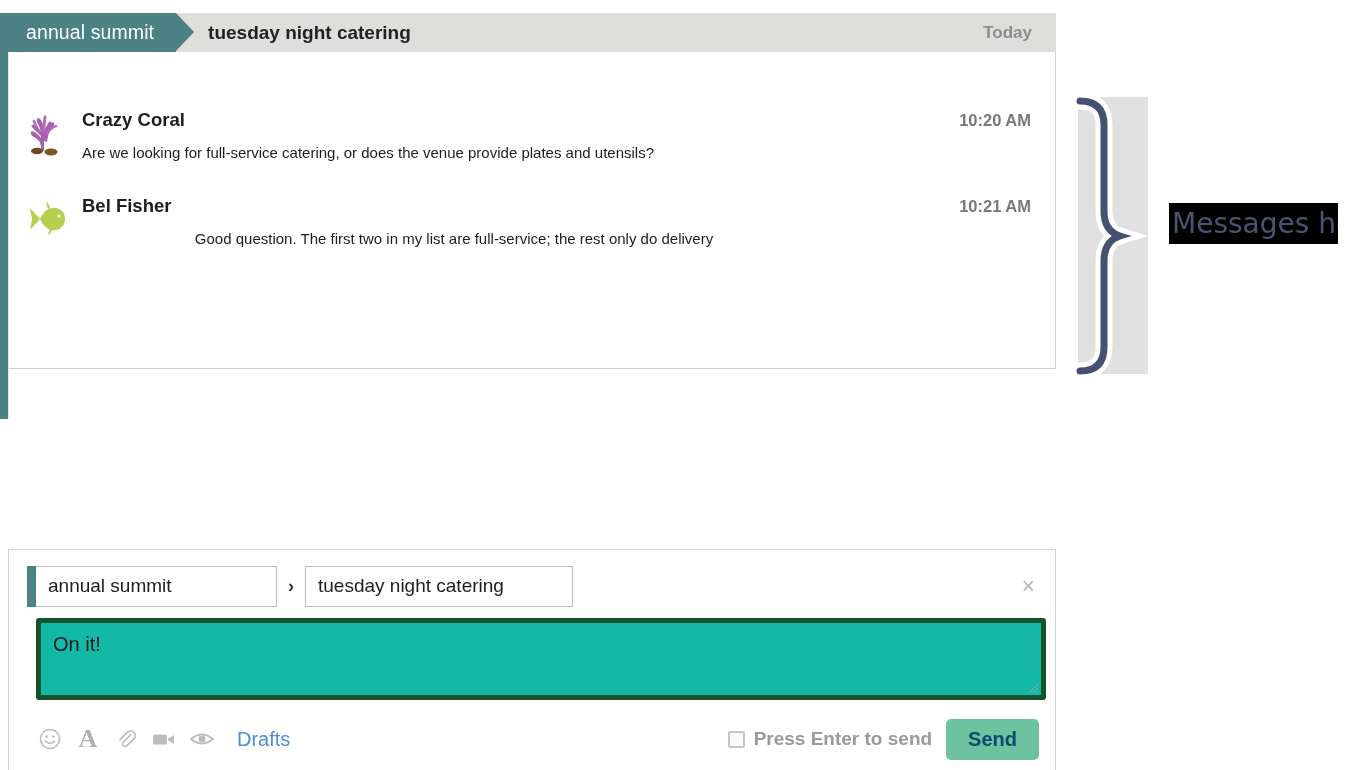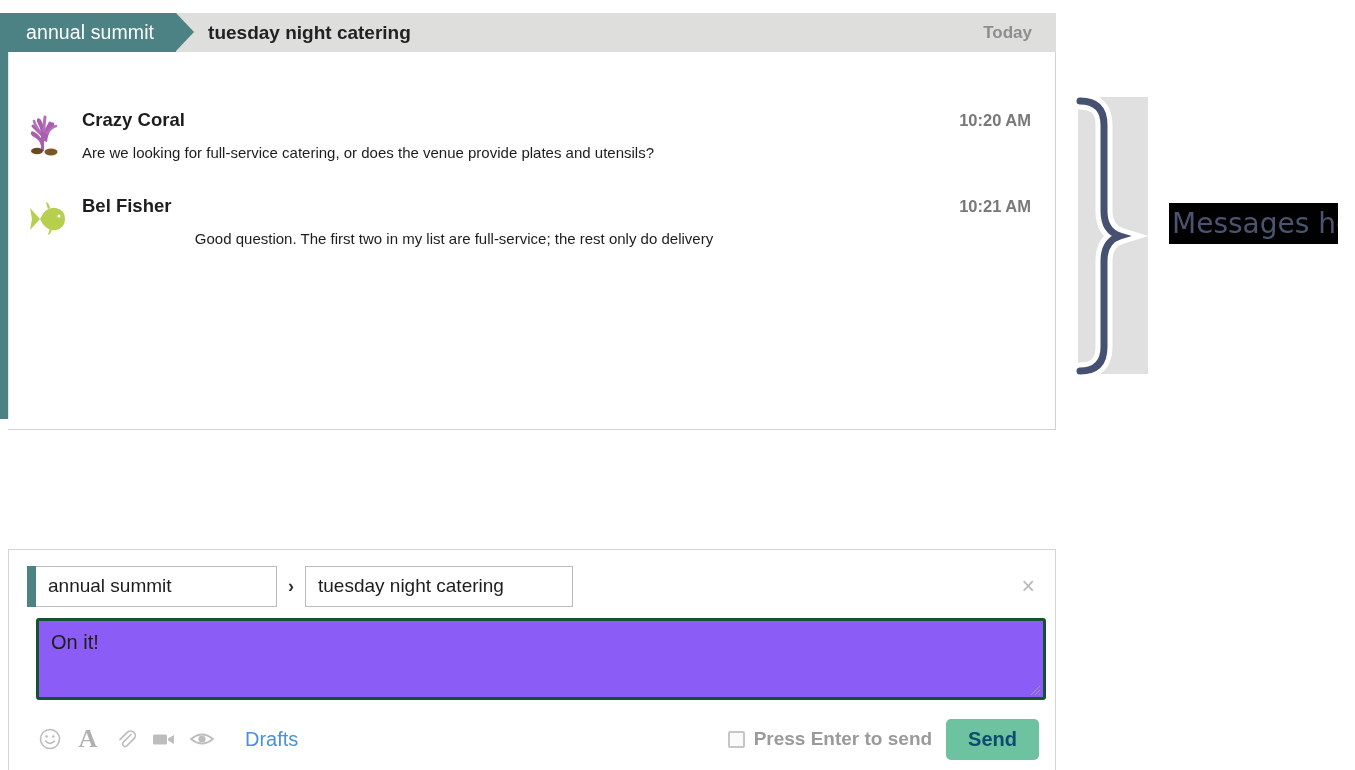--- a/index.html
+++ b/index.html
@@ -71,21 +71,21 @@
     margin-left: auto;
     margin-right: 24px;
     font-size: 17px;
     color: #8d8d8d;
     white-space: nowrap;
     font-weight: bold;
   }
 
   #messages-wrap {
     position: relative;
-    height: 378px;
+    height: 317px;
     background: #ffffff;
     border: 1px solid #d2d2d2;
     border-top: none;
     border-left: none;
     box-sizing: border-box;
   }
   #left-accent-bar {
     position: absolute;
     left: -8px;
     top: -39px;
@@ -256,23 +256,23 @@
     line-height: 1;
     cursor: pointer;
   }
 
   #compose-textarea {
     position: absolute;
     left: 27px;
     top: 68px;
     width: 1010px;
     height: 82px;
-    border: 3px solid #14532d;
+    border: 5px solid #14532d;
     border-radius: 3px;
-    background: #8b5cf6;
+    background: #14b8a6;
     box-sizing: border-box;
     padding: 10px 12px;
     font-size: 20px;
     color: #1d1d1d;
     overflow: hidden;
   }
   #textarea-resize-grip {
     position: absolute;
     right: 2px;
     bottom: 1px;
@@ -298,21 +298,21 @@
     color: #b3b3b3;
     cursor: pointer;
   }
   #tool-format {
     font-family: "Liberation Serif", serif;
     font-size: 26px;
     font-weight: bold;
     color: #b0b0b0;
   }
   #drafts-link {
-    margin-left: 24px;
+    margin-left: 16px;
     font-size: 20px;
     color: #4a90d9;
     cursor: pointer;
   }
   #enter-to-send {
     margin-left: auto;
     display: flex;
     align-items: center;
     font-size: 19px;
     color: #9a9a9a;

